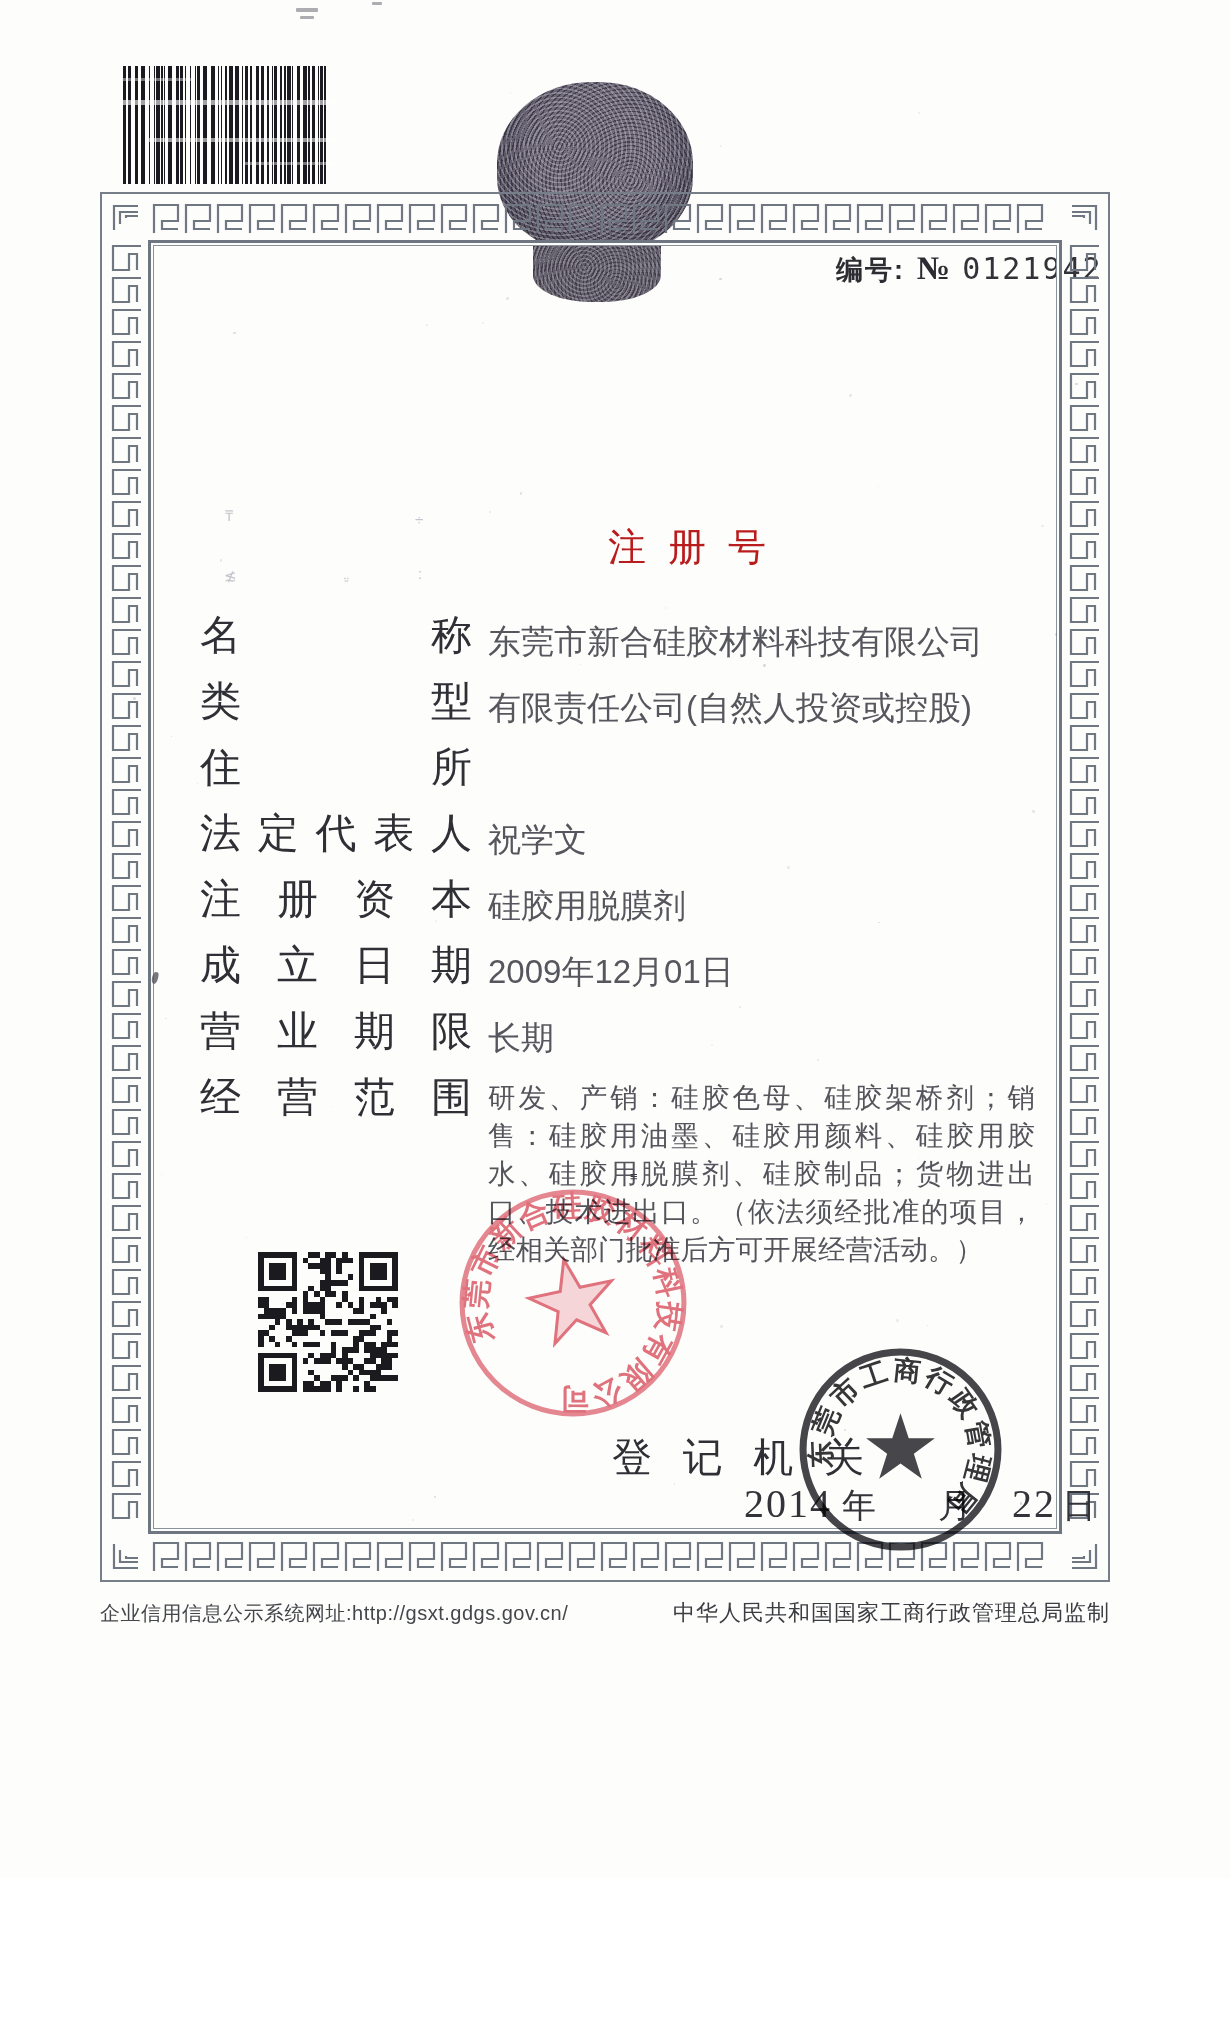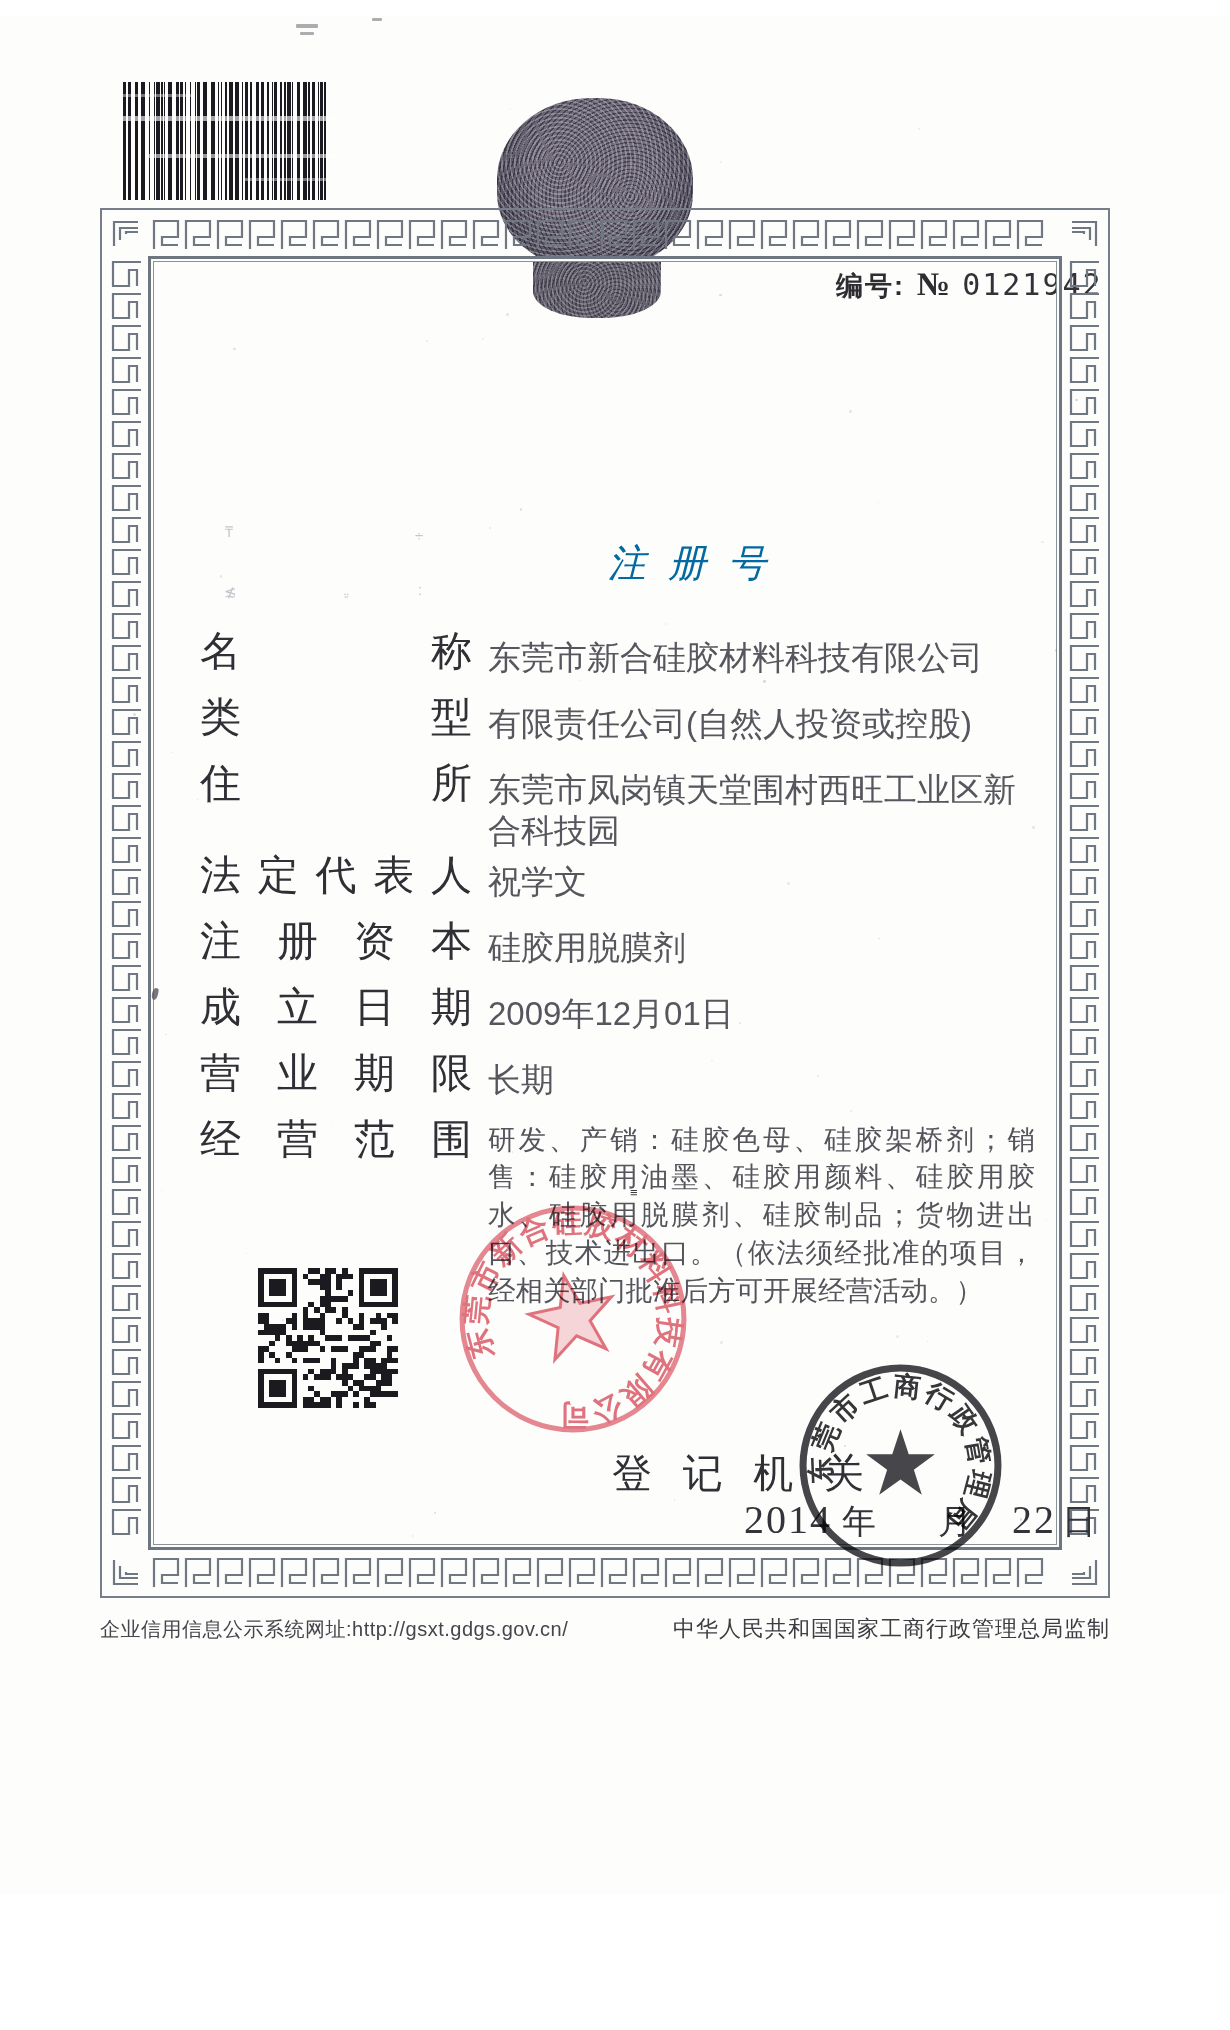--- a/index.html
+++ b/index.html
@@ -1,17 +1,17 @@
 <!DOCTYPE html>
 <html><head>
 <meta charset="utf-8">
 <style>
   html,body{margin:0;padding:0;background:#ffffff;}
   .page{
-    position:relative;width:1230px;height:1878px;margin:16px auto;
+    position:relative;width:1230px;height:1878px;margin:0 auto;
     background:#fdfdfb;overflow:hidden;
     font-family:"Liberation Sans",sans-serif;color:#3a3a40;
   }
   
   .top-mark{position:absolute;background:#6b6b74;opacity:.55;border-radius:1px;}
   .smudge{position:absolute;color:#8d8da2;opacity:.5;font-size:15px;line-height:1;filter:blur(.4px);}
   
   .barcode{position:absolute;left:123px;top:66px;width:212px;height:118px;filter:blur(.3px);}
   
   .emblem{position:absolute;left:497px;top:82px;width:200px;height:226px;filter:blur(.7px) contrast(1.02);opacity:.93;}
@@ -49,21 +49,21 @@
   .inner-line{position:absolute;left:46px;top:46px;right:46px;bottom:46px;border:3px solid #6d7681;box-shadow:inset 0 0 0 2px #fdfdfb, inset 0 0 0 3px #8a939c;}
   
   .title{
     position:absolute;left:0;top:338px;width:100%;text-align:center;
     font-size:148px;font-weight:900;color:#26262c;line-height:1;
     letter-spacing:58px;text-indent:58px;
     text-shadow:0 0 1px rgba(250,250,250,.35);
   }
   
   .regline{position:absolute;left:608px;top:522px;display:flex;align-items:baseline;gap:26px;}
-  .regline .lab{font-size:38px;color:#0369a1;letter-spacing:22px;font-style:italic;}
+  .regline .lab{font-size:38px;color:#b91c1c;letter-spacing:22px;}
   .regline .val{font-family:"Liberation Serif",serif;font-size:44px;color:#36363e;letter-spacing:1px;}
   
   .fields{position:absolute;left:200px;top:612px;width:835px;}
   .field-row{display:flex;align-items:flex-start;min-height:66px;}
   .field-label{width:272px;flex:none;display:flex;justify-content:space-between;font-size:41px;color:#2f2f36;line-height:1.15;}
   .field-value{flex:1;padding:9px 0 0 16px;font-size:33px;color:#56565e;line-height:1.25;}
   .field-value.paragraph{font-size:27.5px;line-height:1.38;padding-top:5px;text-align:justify;color:#54545c;max-width:560px;}
   .artifact-eq{position:absolute;left:630px;top:1174px;width:16px;height:10px;color:#3c3c44;font-size:13px;line-height:.5;letter-spacing:0;}
   .comma-mark{position:absolute;left:152px;top:972px;width:6px;height:12px;border-radius:60% 40% 60% 60%;background:#55555e;opacity:.8;transform:rotate(12deg);}
   
@@ -337,21 +337,20 @@
           <span>类</span>
           <span>型</span>
         </div>
         <div class="field-value">有限责任公司(自然人投资或控股)</div>
       </div>
       <div class="field-row">
         <div class="field-label">
           <span>住</span>
           <span>所</span>
         </div>
-        <div class="field-value">东莞市凤岗镇天堂围村西旺工业区新合科技园</div>
       </div>
       <div class="field-row">
         <div class="field-label">
           <span>法</span>
           <span>定</span>
           <span>代</span>
           <span>表</span>
           <span>人</span>
         </div>
         <div class="field-value">祝学文</div>

